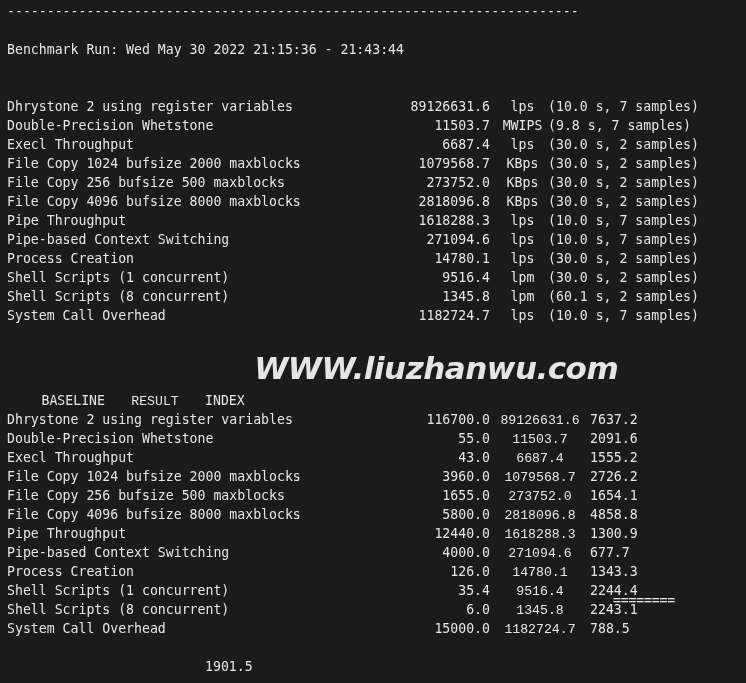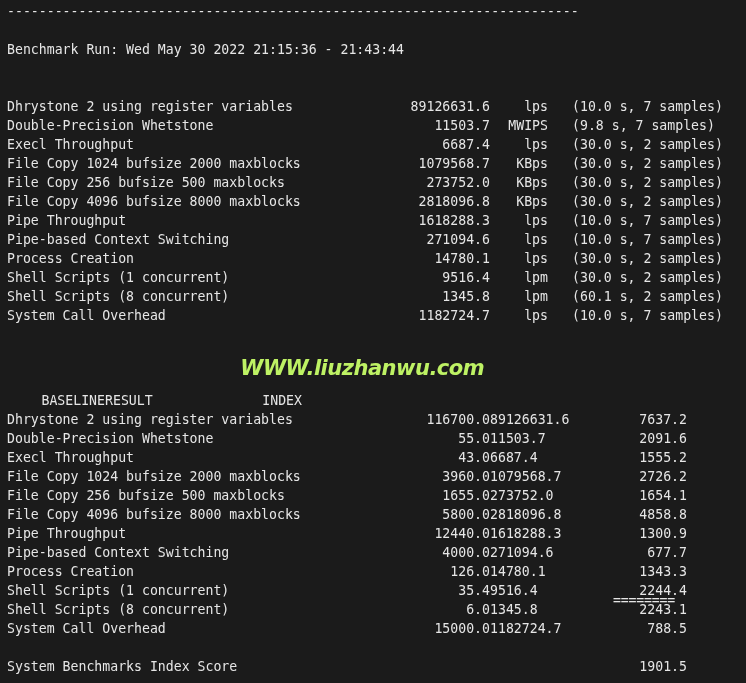--- a/index.html
+++ b/index.html
@@ -59,80 +59,79 @@
   }
   .c-value {
     width: 103px;
     flex: 0 0 103px;
     text-align: right;
     white-space: pre;
   }
   .c-unit {
     width: 58px;
     flex: 0 0 58px;
-    text-align: right;
+    text-align: center;
     white-space: pre;
     padding-left: 7px;
     box-sizing: border-box;
   }
   .c-samples {
     white-space: pre;
     text-align: left;
-    margin-left: 24px;
   }
 
   
   .c-ilabel {
     width: 385px;
     flex: 0 0 385px;
     white-space: pre;
     overflow: hidden;
   }
   .c-base {
     width: 98px;
     flex: 0 0 98px;
     text-align: right;
     white-space: pre;
     margin-top: 47px;
   }
   .c-result {
     width: 100px;
     flex: 0 0 100px;
-    text-align: left;
-    white-space: pre;
+    text-align: center;
+    white-space: pre;
+    font-family: Liberation Mono, monospace;
   }
   .c-index {
     width: 85px;
     flex: 0 0 85px;
-    text-align: right;
-    white-space: pre;
-    margin-left: 12px;
+    text-align: left;
+    white-space: pre;
   }
   .c-score-spacer {
     width: 583px;
     flex: 0 0 583px;
   }
   .c-eq {
     width: 85px;
     flex: 0 0 85px;
     text-align: right;
     white-space: pre;
     letter-spacing: -0.2px;
   }
 
   .watermark {
     position: absolute;
     left: 213px;
     top: 322px;
     z-index: 5;
-    color: #bef264;
+    color: #e5e5e5;
     font-family: "DejaVu Sans", "Liberation Sans", sans-serif;
     font-style: italic;
     font-weight: bold;
-    font-size: 21px;
+    font-size: 31px;
     line-height: 31px;
     letter-spacing: -0.5px;
     white-space: pre;
     pointer-events: none;
     user-select: none;
     text-align: center;
   }
 </style>
 </head>
 <body>
@@ -307,21 +306,20 @@
         <span class="c-result">1182724.7</span>
         <span class="c-index">788.5</span>
       </div>
 
       <div class="row">
         <span class="c-score-spacer"> </span>
         <span class="c-eq">========</span>
       </div>
 
       <div class="row">
-        <span class="c-ilabel">System Benchmarks Index Score</span>
         <span class="c-base"> </span>
         <span class="c-result"> </span>
         <span class="c-index">1901.5</span>
       </div>
     </div>
 
     <div class="line blank"> </div>
     <div class="line blank"> </div>
 
   </div>

